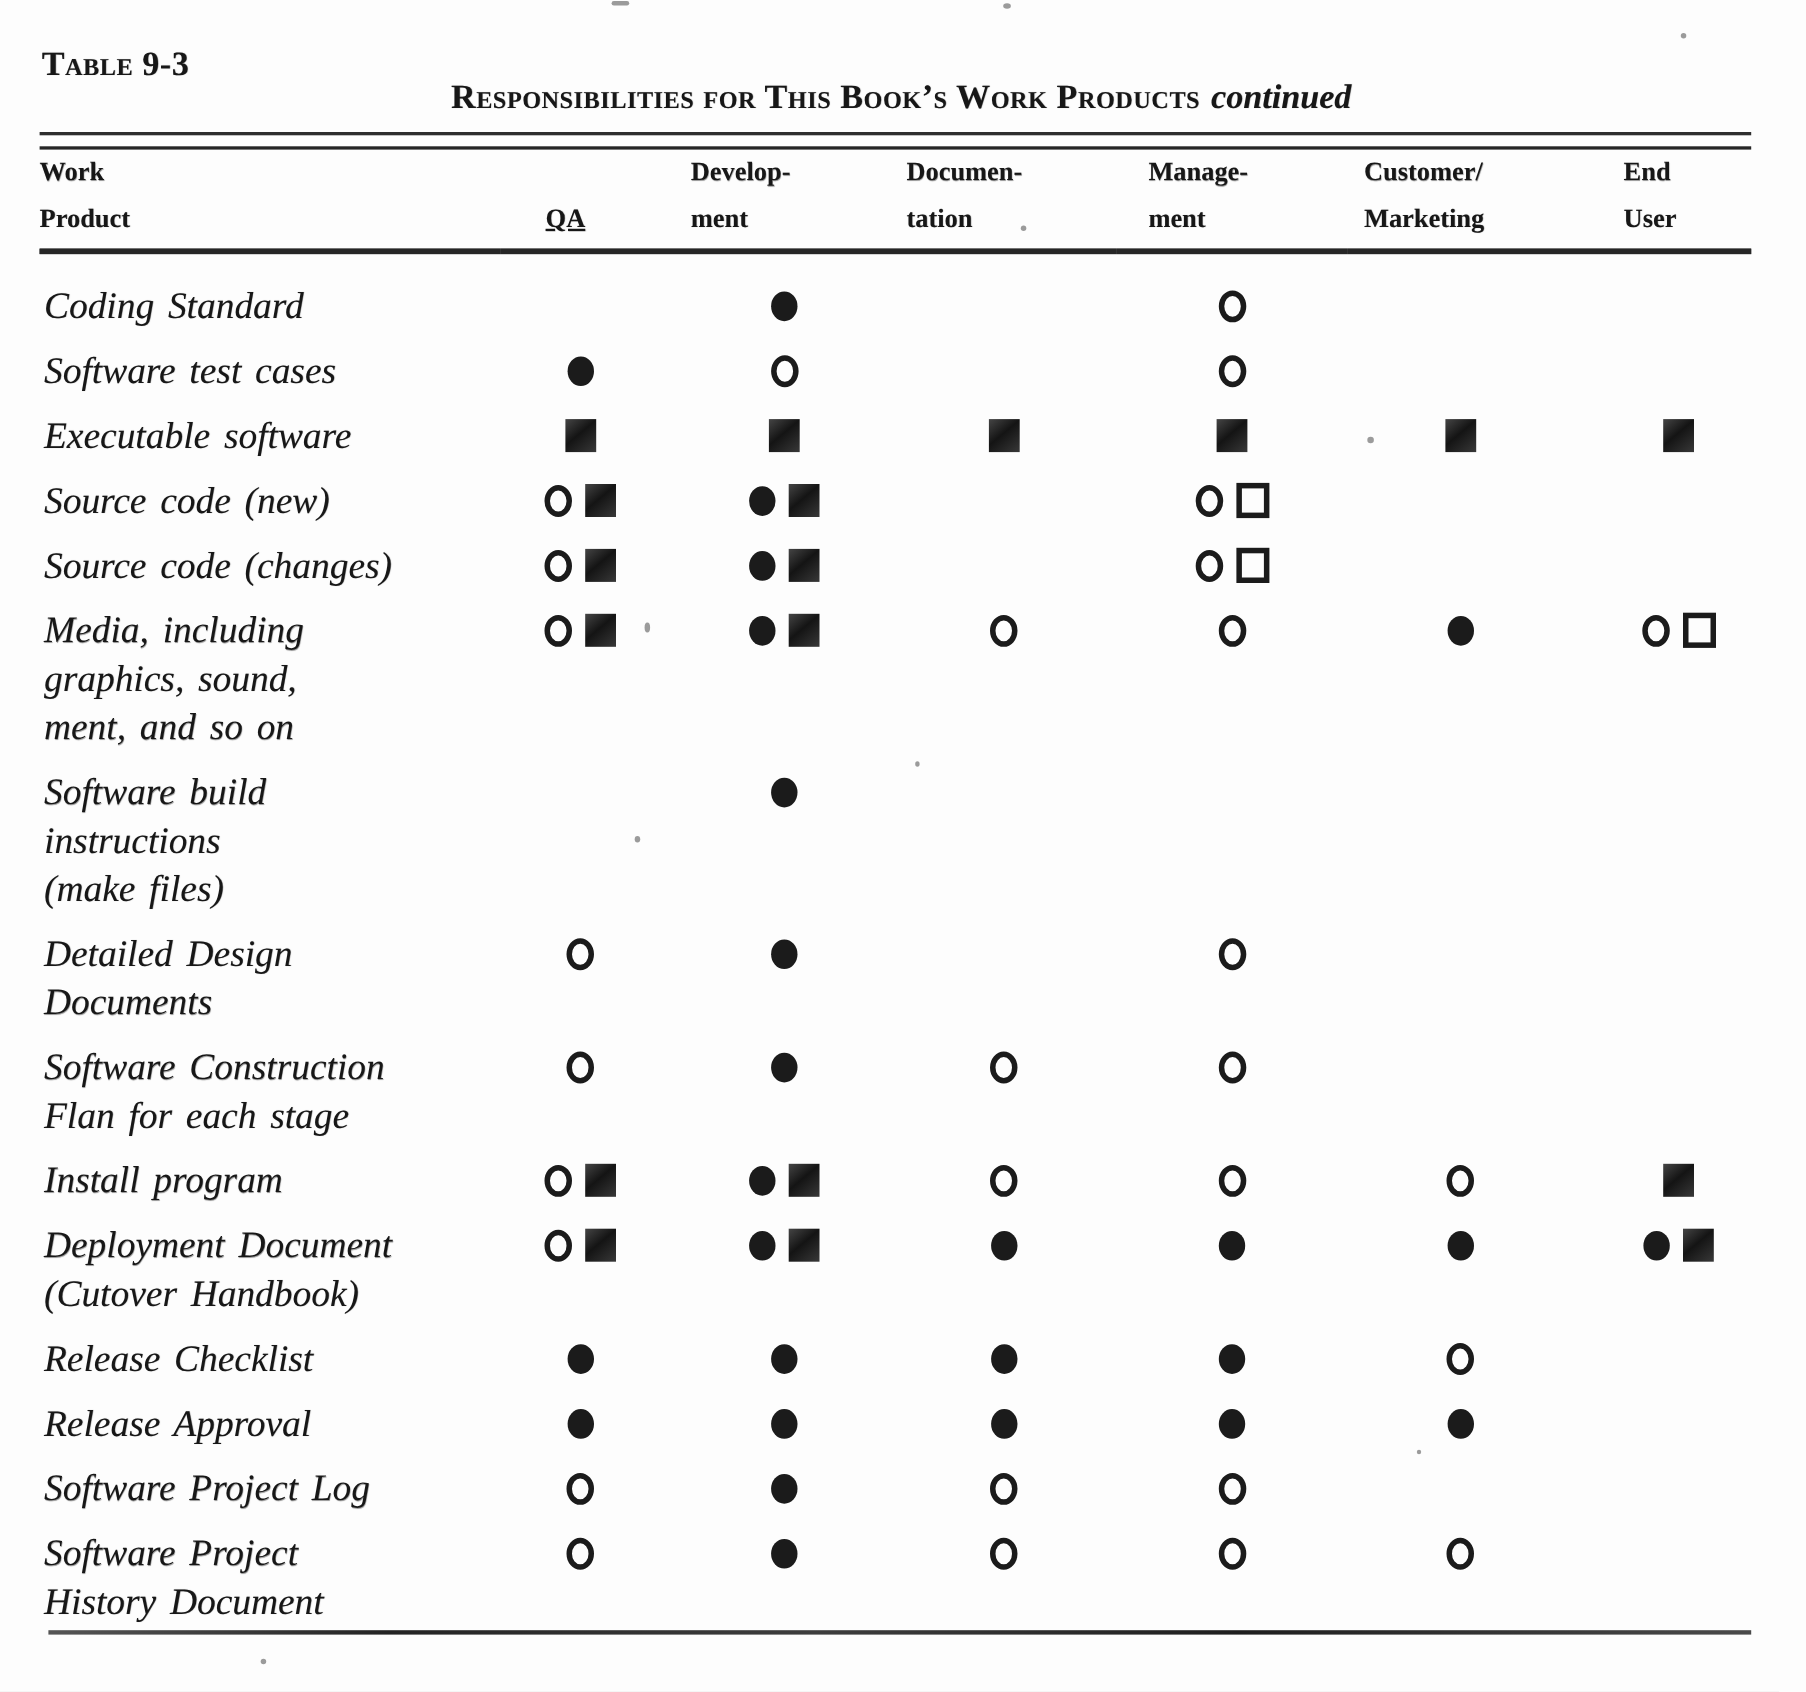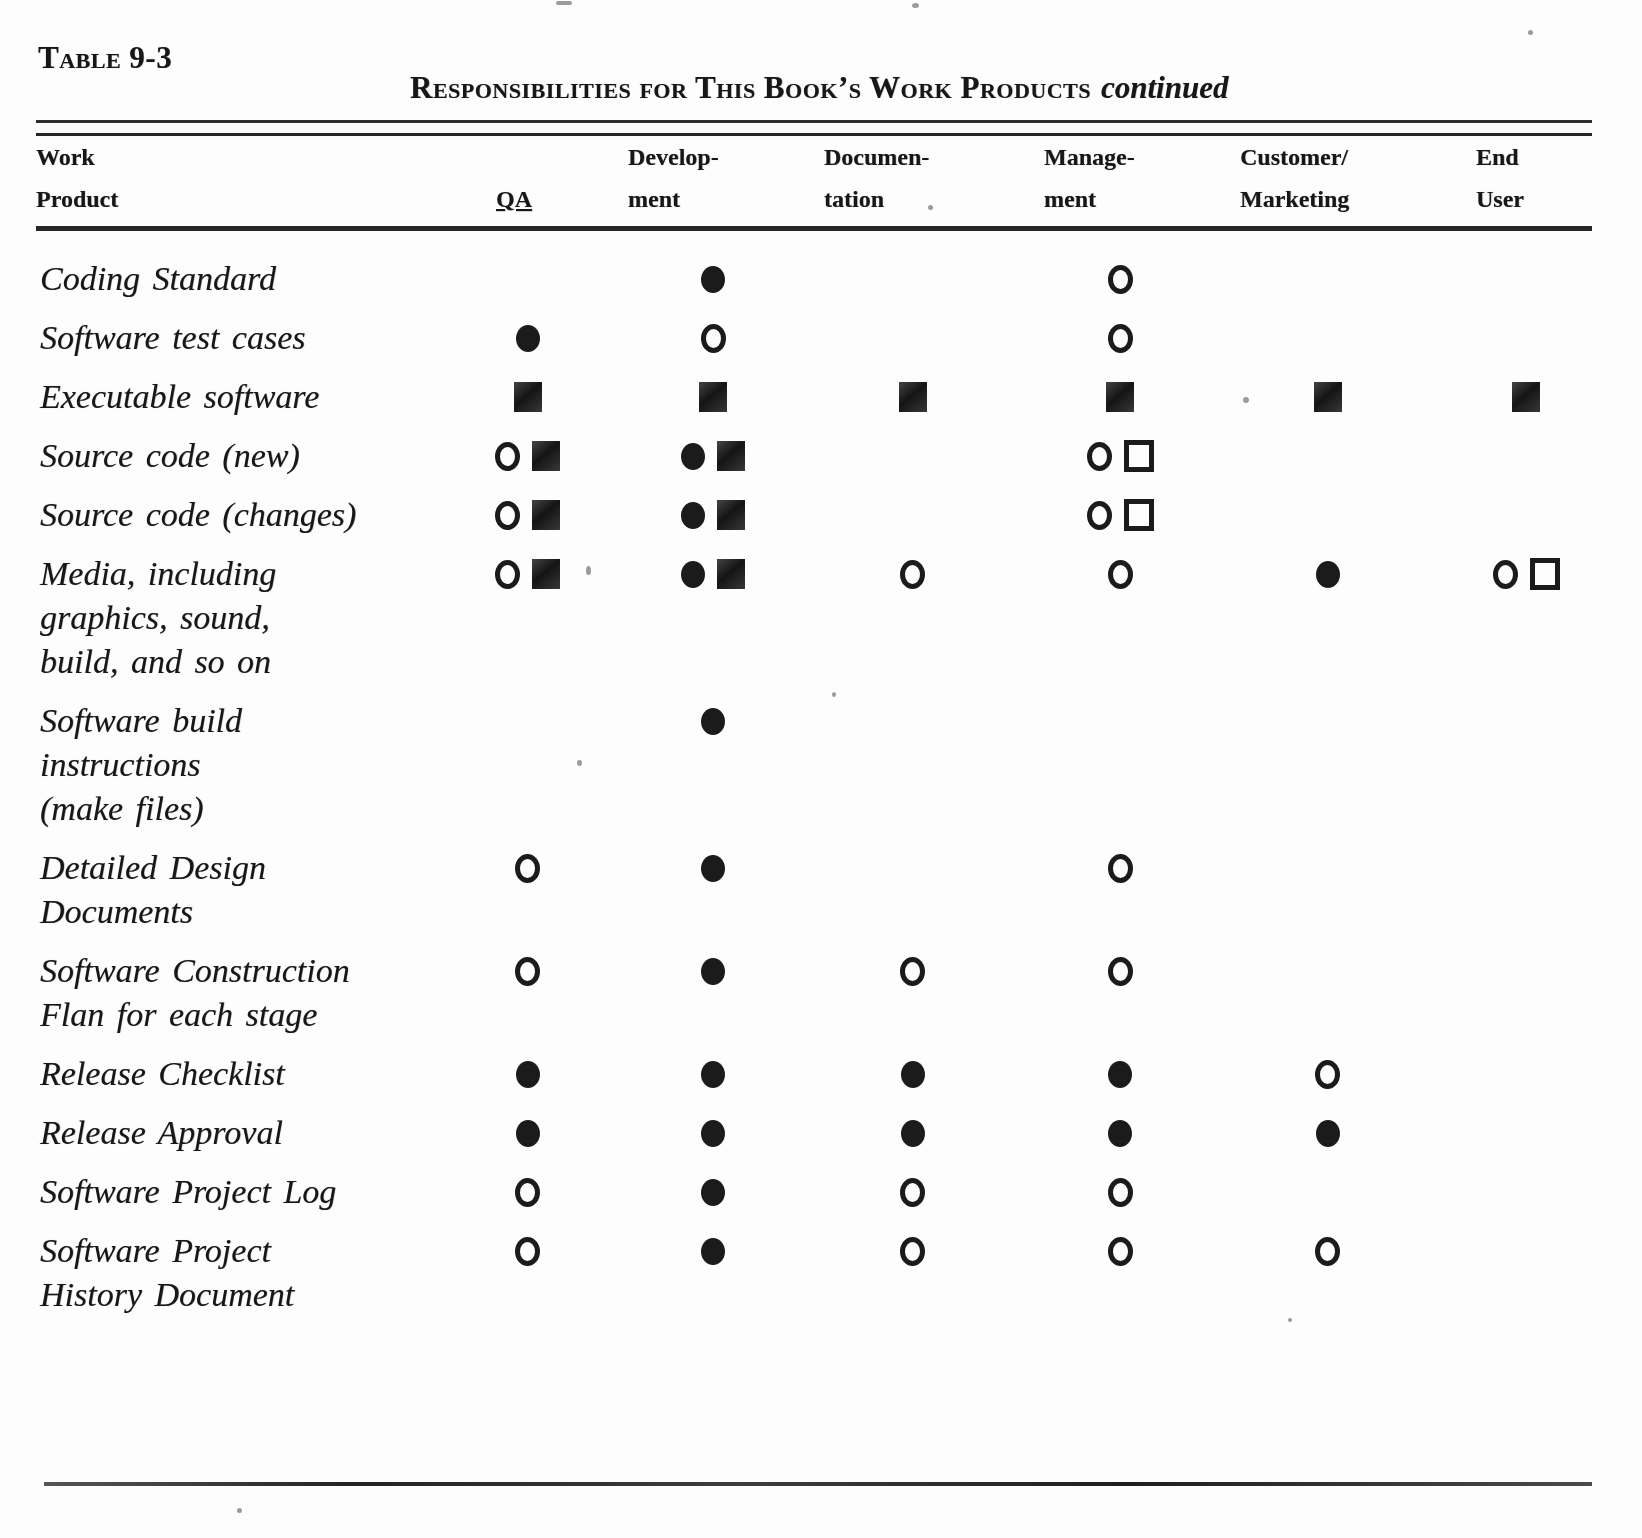--- a/index.html
+++ b/index.html
@@ -186,21 +186,21 @@
           <td class="marker-cell col-dev"><span class="mark m-filled-circle"></span><span class="mark m-filled-square"></span></td>
           <td class="marker-cell col-doc"></td>
           <td class="marker-cell col-mgmt"><span class="mark m-open-circle"></span><span class="mark m-open-square"></span></td>
           <td class="marker-cell col-cust"></td>
           <td class="marker-cell col-end"></td>
         </tr>
         <tr>
           <td class="wp-cell ink">
             <div>Media, including</div>
             <div>graphics, sound,</div>
-            <div>build, and so on</div>
+            <div>ment, and so on</div>
           </td>
           <td class="marker-cell col-qa"><span class="mark m-open-circle"></span><span class="mark m-filled-square"></span></td>
           <td class="marker-cell col-dev"><span class="mark m-filled-circle"></span><span class="mark m-filled-square"></span></td>
           <td class="marker-cell col-doc"><span class="mark m-open-circle"></span></td>
           <td class="marker-cell col-mgmt"><span class="mark m-open-circle"></span></td>
           <td class="marker-cell col-cust"><span class="mark m-filled-circle"></span></td>
           <td class="marker-cell col-end"><span class="mark m-open-circle"></span><span class="mark m-open-square"></span></td>
         </tr>
         <tr>
           <td class="wp-cell ink">
@@ -231,20 +231,43 @@
           <td class="wp-cell ink">
             <div>Software Construction</div>
             <div>Flan for each stage</div>
           </td>
           <td class="marker-cell col-qa"><span class="mark m-open-circle"></span></td>
           <td class="marker-cell col-dev"><span class="mark m-filled-circle"></span></td>
           <td class="marker-cell col-doc"><span class="mark m-open-circle"></span></td>
           <td class="marker-cell col-mgmt"><span class="mark m-open-circle"></span></td>
           <td class="marker-cell col-cust"></td>
           <td class="marker-cell col-end"></td>
+        </tr>
+        <tr>
+          <td class="wp-cell ink">
+            <div>Install program</div>
+          </td>
+          <td class="marker-cell col-qa"><span class="mark m-open-circle"></span><span class="mark m-filled-square"></span></td>
+          <td class="marker-cell col-dev"><span class="mark m-filled-circle"></span><span class="mark m-filled-square"></span></td>
+          <td class="marker-cell col-doc"><span class="mark m-open-circle"></span></td>
+          <td class="marker-cell col-mgmt"><span class="mark m-open-circle"></span></td>
+          <td class="marker-cell col-cust"><span class="mark m-open-circle"></span></td>
+          <td class="marker-cell col-end"><span class="mark m-filled-square"></span></td>
+        </tr>
+        <tr>
+          <td class="wp-cell ink">
+            <div>Deployment Document</div>
+            <div>(Cutover Handbook)</div>
+          </td>
+          <td class="marker-cell col-qa"><span class="mark m-open-circle"></span><span class="mark m-filled-square"></span></td>
+          <td class="marker-cell col-dev"><span class="mark m-filled-circle"></span><span class="mark m-filled-square"></span></td>
+          <td class="marker-cell col-doc"><span class="mark m-filled-circle"></span></td>
+          <td class="marker-cell col-mgmt"><span class="mark m-filled-circle"></span></td>
+          <td class="marker-cell col-cust"><span class="mark m-filled-circle"></span></td>
+          <td class="marker-cell col-end"><span class="mark m-filled-circle"></span><span class="mark m-filled-square"></span></td>
         </tr>
         <tr>
           <td class="wp-cell ink">
             <div>Release Checklist</div>
           </td>
           <td class="marker-cell col-qa"><span class="mark m-filled-circle"></span></td>
           <td class="marker-cell col-dev"><span class="mark m-filled-circle"></span></td>
           <td class="marker-cell col-doc"><span class="mark m-filled-circle"></span></td>
           <td class="marker-cell col-mgmt"><span class="mark m-filled-circle"></span></td>
           <td class="marker-cell col-cust"><span class="mark m-open-circle"></span></td>

